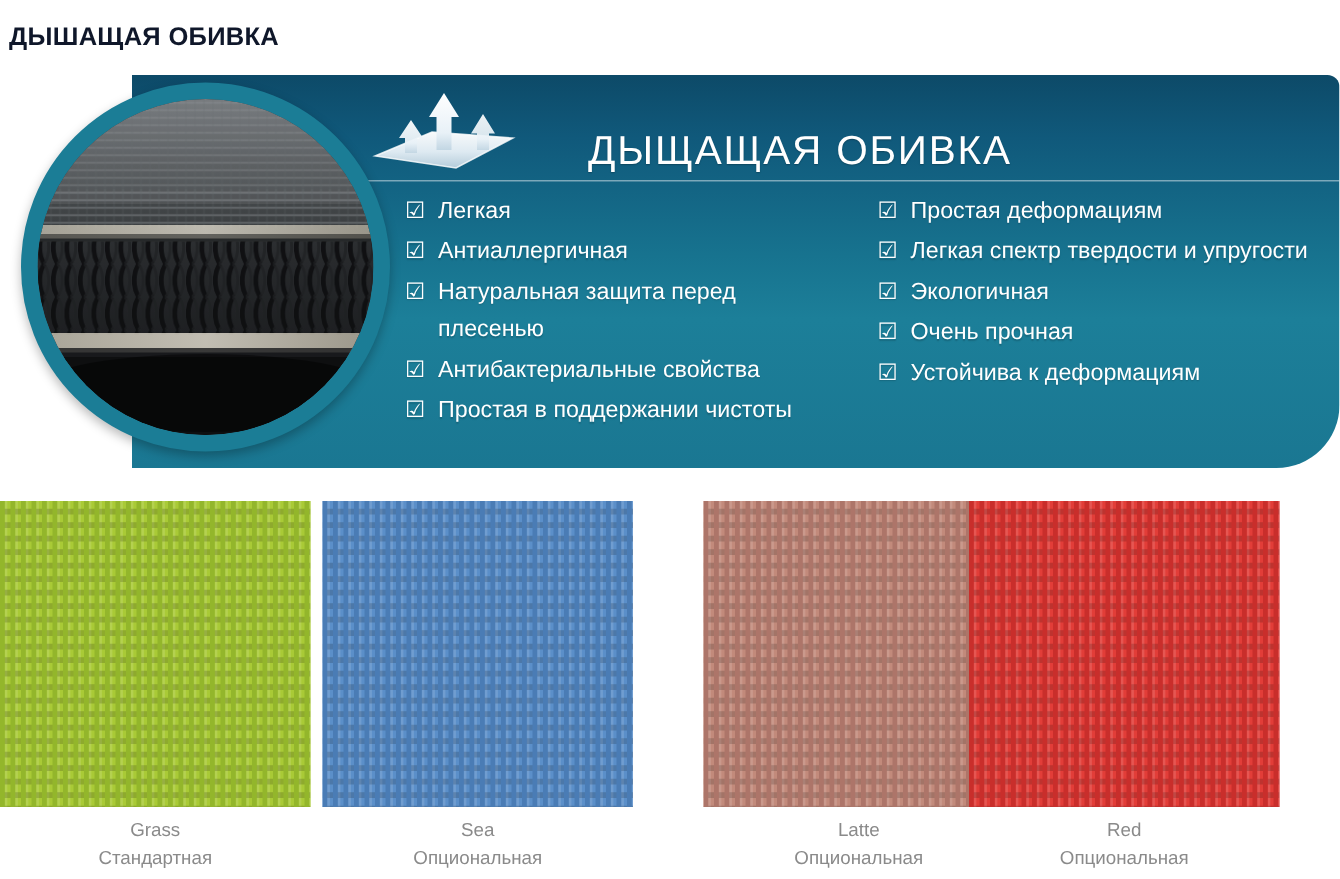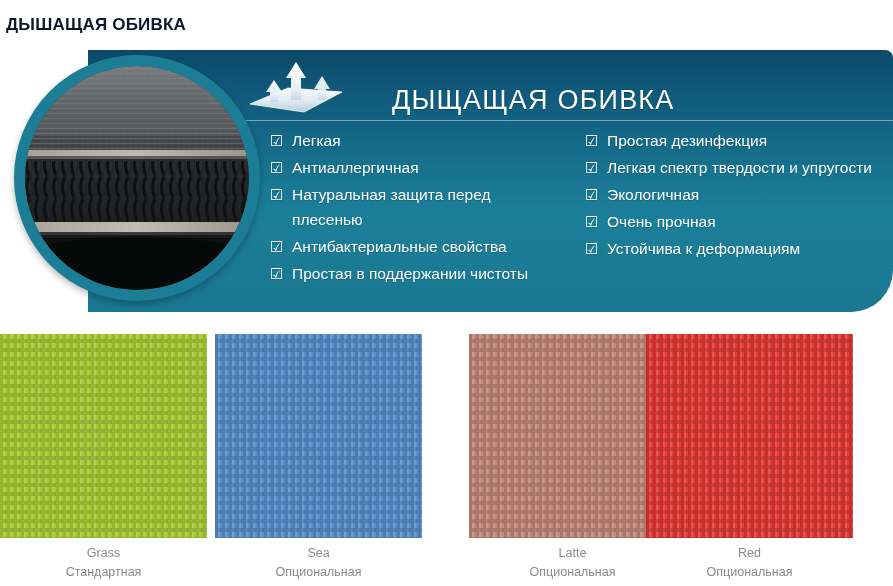--- a/index.html
+++ b/index.html
@@ -237,21 +237,21 @@
       </div>
       <div class="feat-item">
         <span class="feat-check">☑</span>
         <span class="feat-text">Простая в поддержании чистоты</span>
       </div>
     </div>
 
     <div class="feat-col right">
       <div class="feat-item">
         <span class="feat-check">☑</span>
-        <span class="feat-text">Простая дезинфекция</span>
+        <span class="feat-text">Простая деформациям</span>
       </div>
       <div class="feat-item">
         <span class="feat-check">☑</span>
         <span class="feat-text">Легкая спектр твердости и упругости</span>
       </div>
       <div class="feat-item">
         <span class="feat-check">☑</span>
         <span class="feat-text">Экологичная</span>
       </div>
       <div class="feat-item">

